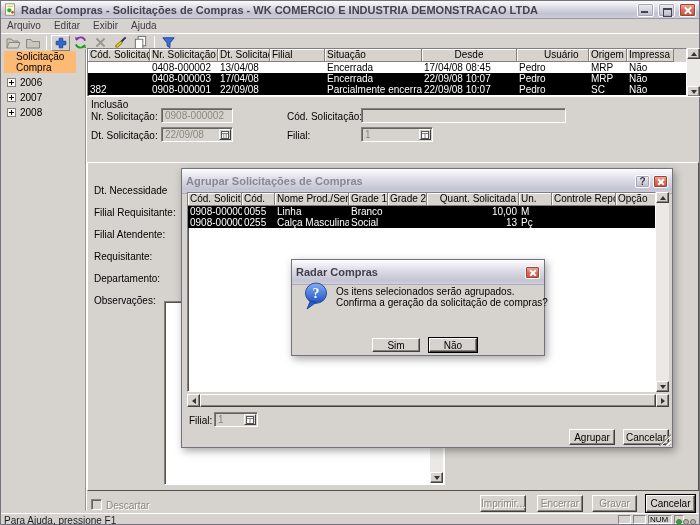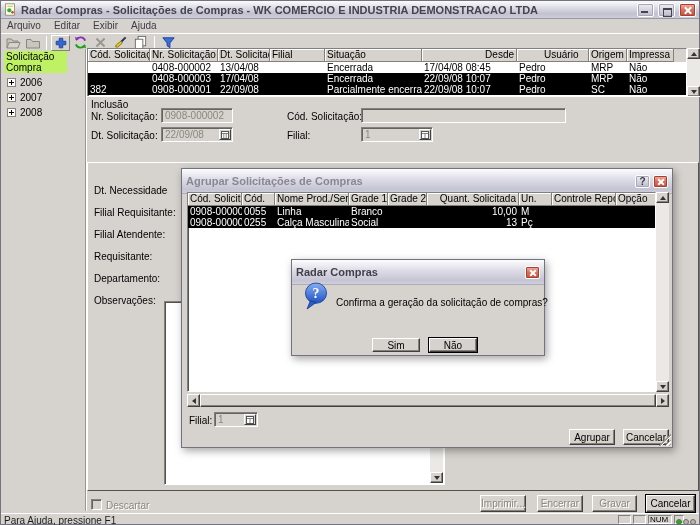--- a/index.html
+++ b/index.html
@@ -31,36 +31,36 @@
 
 .menubar { position:absolute; left:0; top:19px; width:100%; height:12px; display:flex; gap:13px; padding:0 6px; color:#3e3c46; }
 .menu-item { cursor:default; }
 .toolbar { position:absolute; left:0; top:32px; width:100%; height:17px; border-top:1px solid #fff; display:flex; align-items:center; padding:1px 2px 0; gap:1px; }
 .tb-btn { width:19px; height:16px; display:flex; align-items:center; justify-content:center; }
 .tb-btn.raised { border:1px solid; border-color:#fff #848278 #848278 #fff; }
 .tb-sep { width:1px; height:14px; background:#9a978f; border-right:1px solid #fff; margin:0 3px; }
 
 
 .left-panel { position:absolute; left:0; top:48px; width:85px; height:462px; border-right:1px solid #9a978f; box-shadow:1px 0 0 #fff; }
-.tree-root { display:inline-block; margin:2px 18px 0 3px; padding:0 2px; background:#bef264; }
+.tree-root { display:inline-block; margin:2px 18px 0 3px; padding:0 12px; background:#fdba74; }
 .tree-item { display:flex; align-items:center; gap:4px; margin:4px 0 0 6px; }
 .tree-plus { width:9px; height:9px; border:1px solid #848278; background:#fff; position:relative; flex:none; }
 .tree-plus::before { content:""; position:absolute; left:1px; top:3px; width:5px; height:1px; background:#000; }
 .tree-plus::after { content:""; position:absolute; left:3px; top:1px; width:1px; height:5px; background:#000; }
 
 
 .grid { position:absolute; background:#fff; border:1px solid; border-color:#808080 #fff #fff #808080; box-shadow:inset 1px 1px 0 #55534a; overflow:hidden; }
 .grid-header { display:flex; height:13px; background:#d6d3ce; }
 .gh-cell { flex:none; padding:0 2px; line-height:12px; white-space:nowrap; overflow:hidden;
   border-right:1px solid #848278; border-bottom:1px solid #848278; box-shadow:inset 1px 1px 0 #fff; background:#d6d3ce; }
 .grid-row { display:flex; height:11px; line-height:11px; background:#fff; }
 .grid-row.selected { background:#000; color:#fff; }
 .gr-cell { flex:none; padding:0 2px; white-space:nowrap; overflow:hidden; }
 .ta-r { text-align:right; }
-.ta-c { text-align:right; }
+.ta-c { text-align:center; }
 
 
 .sb { position:absolute; background:#ebe9e5; }
 .sb-btn { position:absolute; width:13px; height:11px; background:#d6d3ce; border:1px solid; border-color:#fff #404040 #404040 #fff; box-shadow:inset -1px -1px 0 #848278; display:flex; align-items:center; justify-content:center; }
 .arr { width:0; height:0; }
 .arr.up    { border-left:3px solid transparent; border-right:3px solid transparent; border-bottom:4px solid #333; }
 .arr.down  { border-left:3px solid transparent; border-right:3px solid transparent; border-top:4px solid #333; }
 .arr.left  { border-top:3px solid transparent; border-bottom:3px solid transparent; border-right:4px solid #333; }
 .arr.right { border-top:3px solid transparent; border-bottom:3px solid transparent; border-left:4px solid #333; }
 .sb-thumb { position:absolute; background:#d6d3ce; border:1px solid; border-color:#fff #404040 #404040 #fff; box-shadow:inset -1px -1px 0 #848278; }
@@ -405,18 +405,19 @@
       <defs>
           <linearGradient id="qg" x1="0" y1="0" x2="0" y2="1">
             <stop offset="0" stop-color="#86aef2"></stop>
             <stop offset="1" stop-color="#1e52c4"></stop>
           </linearGradient>
         </defs>
       <ellipse cx="16" cy="13.5" rx="13" ry="12.5" fill="url(#qg)" stroke="#16388c"></ellipse>
       <path d="M9 23 L5 33 L16 25 Z" fill="#2a5ccb" stroke="#16388c"></path>
       <text x="16" y="19.5" text-anchor="middle" font-size="17" font-weight="bold" fill="#fff" font-family="Liberation Serif, serif">?</text>
     </svg>
+    <span class="label" style="left:44px; top:26px;">Os itens selecionados serão agrupados.</span>
     <span class="label" style="left:44px; top:37px;">Confirma a geração da solicitação de compras?</span>
     <button class="push-btn" style="left:80px; top:78px; width:48px; height:14px;">Sim</button>
     <button class="push-btn default" style="left:137px; top:78px; width:48px; height:14px;">Não</button>
   </div>
 
 </div>
 
 </body></html>

